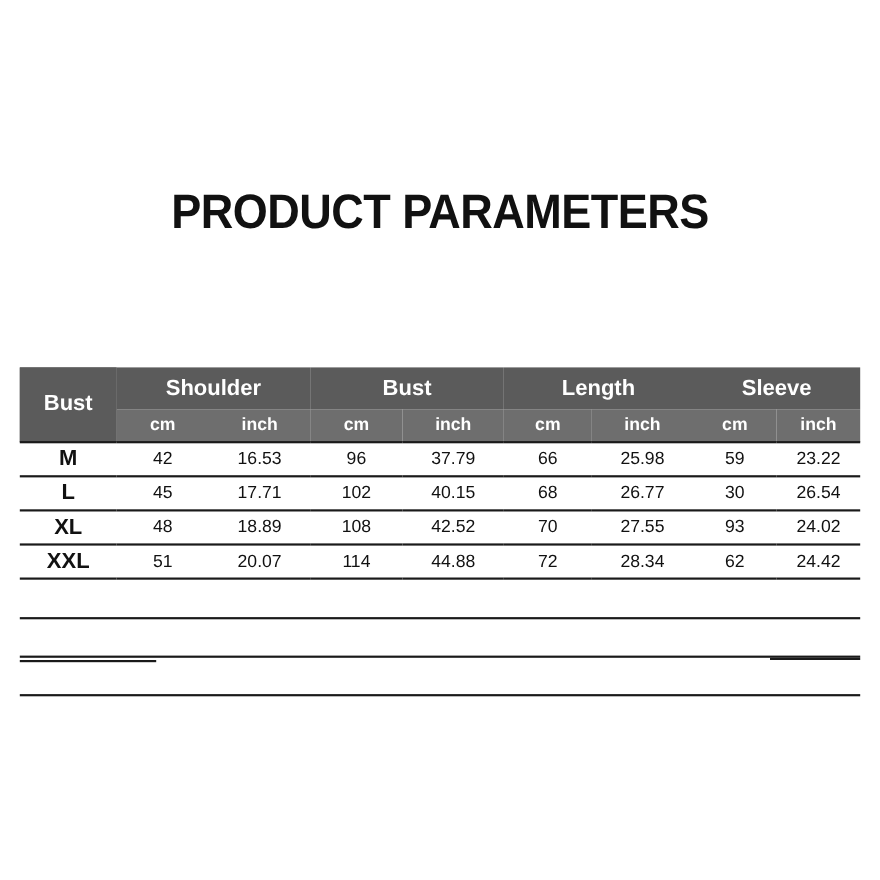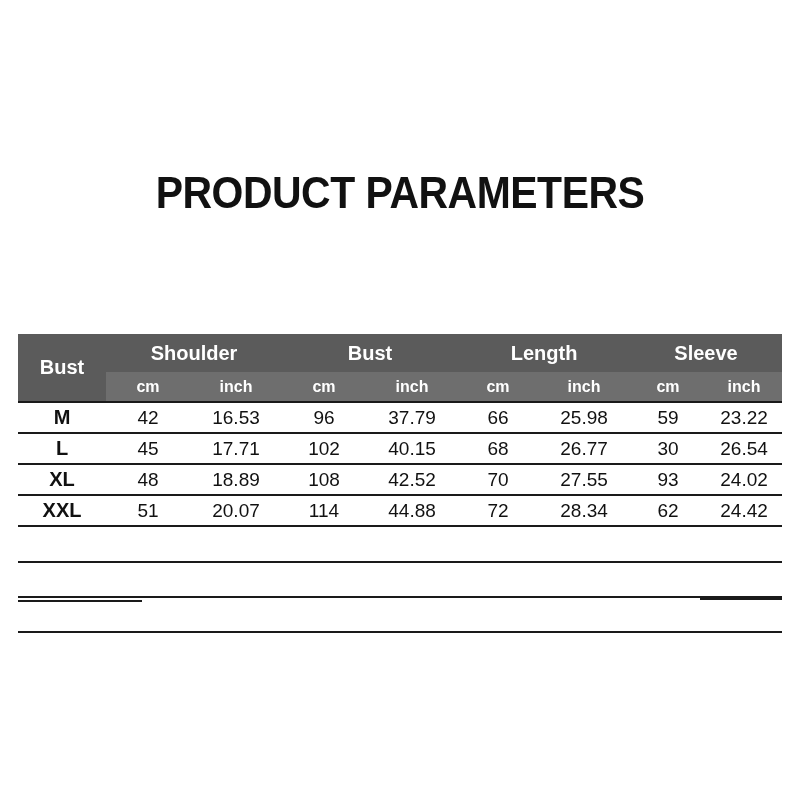--- a/index.html
+++ b/index.html
@@ -78,21 +78,21 @@
     background: #6e6e6e;
     color: #ffffff;
     height: 30px;
     font-size: 16px;
     font-family: "Liberation Sans", sans-serif;
   }
   tbody tr {
     height: 31px;
   }
   tbody td {
-    font-size: 19px;
+    font-size: 16px;
     color: #111111;
     border-bottom: 2px solid #1a1a1a;
     font-family: "Liberation Sans", sans-serif;
   }
   tbody tr:first-child td {
     border-top: 2px solid #1a1a1a;
   }
   td.sizelabel {
     font-weight: bold;
     font-size: 20px;

